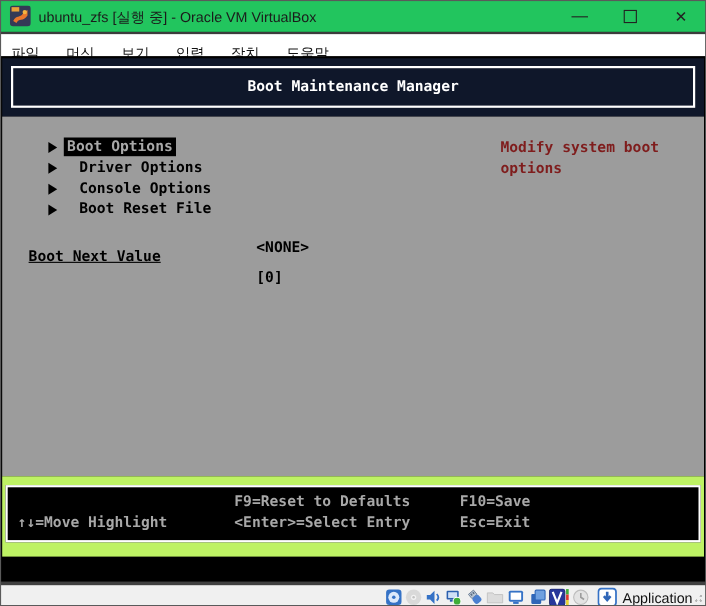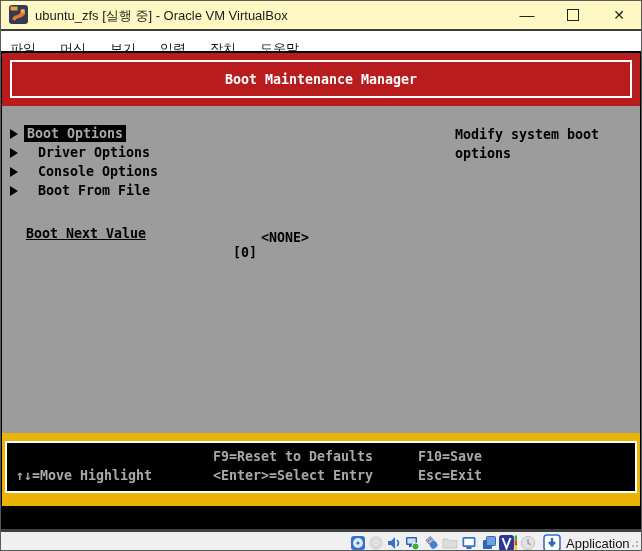--- a/index.html
+++ b/index.html
@@ -1,56 +1,56 @@
 <!DOCTYPE html>
 <html><head>
 <meta charset="utf-8">
 <style>
   html,body{margin:0;padding:0;}
   body{width:642px;height:551px;position:relative;overflow:hidden;background:#000;
        font-family:"Liberation Sans",sans-serif;}
   .win-border{position:absolute;inset:0;border:1px solid #5a5a5a;pointer-events:none;z-index:99;}
 
   
-  .titlebar{position:absolute;left:0;top:0;width:642px;height:29px;background:#fef9c3;}
+  .titlebar{position:absolute;left:0;top:0;width:642px;height:29px;background:#22c55e;}
   .vbox-icon{position:absolute;left:9px;top:5px;width:19px;height:19px;}
   .title-text{position:absolute;left:35px;top:7px;font-size:13px;color:#1b1b1b;white-space:nowrap;}
   .win-btn{position:absolute;top:0;width:44px;height:29px;display:flex;align-items:center;justify-content:center;
            color:#222;font-size:13px;}
   .btn-min{left:505px;font-size:15px;}
   .btn-max{left:551px;}
   .max-glyph{width:10px;height:10px;border:1.4px solid #222;}
   .btn-close{left:597px;font-size:14px;}
 
   
   .sep-line{position:absolute;left:0;top:29px;width:642px;height:2px;background:#3c3c3c;}
   .menubar{position:absolute;left:0;top:31px;width:642px;height:36px;background:#ffffff;
            display:flex;align-items:center;padding-left:10px;box-sizing:border-box;}
   .menu-item{font-size:13px;color:#111;margin-right:24px;white-space:nowrap;}
 
   
   .vm-screen{position:absolute;left:0;top:51px;width:642px;height:478px;background:#000;
              font-family:"DejaVu Sans Mono",monospace;font-weight:bold;font-size:13.3px;
              line-height:15px;white-space:pre;}
-  .uefi-header{position:absolute;left:2px;top:2px;width:638px;height:53px;background:#b91c1c;}
+  .uefi-header{position:absolute;left:2px;top:2px;width:638px;height:53px;background:#0f172a;}
   .uefi-header-border{position:absolute;left:8px;right:8px;top:7px;bottom:8px;border:2px solid #ffffff;
                       display:flex;align-items:center;justify-content:center;}
   .uefi-title{color:#ffffff;}
 
   .uefi-body{position:absolute;left:2px;top:55px;width:638px;height:327px;background:#9c9c9c;color:#000;}
-  .menu-row{position:absolute;left:0;height:17px;display:flex;align-items:center;}
+  .menu-row{position:absolute;left:0;height:17px;display:flex;align-items:center;padding-left:34px;}
   .tri{width:0;height:0;border-left:8px solid #000;border-top:5px solid transparent;
        border-bottom:5px solid transparent;margin-left:8px;}
   .menu-label{margin-left:20px;}
   .menu-label.selected{background:#000;color:#a8a8a8;padding:1px 3px;margin-left:6px;}
-  .help-line{position:absolute;left:453px;color:#000000;}
+  .help-line{position:absolute;left:453px;color:#7f1d1d;}
   .field-label{position:absolute;left:24px;}
   .field-value{position:absolute;left:231px;}
 
-  .keyhelp-band{position:absolute;left:2px;top:382px;width:638px;height:73px;background:#eab308;}
+  .keyhelp-band{position:absolute;left:2px;top:382px;width:638px;height:73px;background:#bef264;}
   .keyhelp-box{position:absolute;left:3px;top:8px;width:628px;height:48px;background:#000;
                border:2px solid #ffffff;color:#a8a8a8;}
   .kh{position:absolute;white-space:pre;}
 
   
   .statusbar{position:absolute;left:0;top:529px;width:642px;height:22px;background:#f0f0f0;
              border-top:3px solid #404040;box-sizing:border-box;}
   .sicon{position:absolute;top:3px;width:16px;height:16px;}
   .app-label{position:absolute;left:566px;top:4px;font-size:13px;color:#111;}
   .grip{position:absolute;right:3px;bottom:3px;width:8px;height:8px;
@@ -106,28 +106,28 @@
     <div class="menu-row" style="top:38px;">
       <span class="tri"></span>
       <span class="menu-label">Driver Options</span>
     </div>
     <div class="menu-row" style="top:57px;align-items:center;">
       <span class="tri"></span>
       <span class="menu-label">Console Options</span>
     </div>
     <div class="menu-row" style="top:76px;">
       <span class="tri"></span>
-      <span class="menu-label">Boot From File</span>
+      <span class="menu-label">Boot Reset File</span>
     </div>
 
     <span class="help-line" style="top:21px;">Modify system boot</span>
     <span class="help-line" style="top:40px;">options</span>
 
     <span class="field-label" style="top:120px;text-decoration:underline;">Boot Next Value</span>
-    <span class="field-value" style="top:124px;margin-left:28px;">&lt;NONE&gt;</span>
+    <span class="field-value" style="top:112px;">&lt;NONE&gt;</span>
     <span class="field-value" style="top:139px;">[0]</span>
   </div>
 
   <div class="keyhelp-band">
     <div class="keyhelp-box">
       <span class="kh" style="left:206px;top:6px;">F9=Reset to Defaults</span>
       <span class="kh" style="left:411px;top:6px;">F10=Save</span>
       <span class="kh" style="left:206px;top:25px;">&lt;Enter&gt;=Select Entry</span>
       <span class="kh" style="left:9px;top:25px;">↑↓=Move Highlight</span>
       <span class="kh" style="left:411px;top:25px;">Esc=Exit</span>

